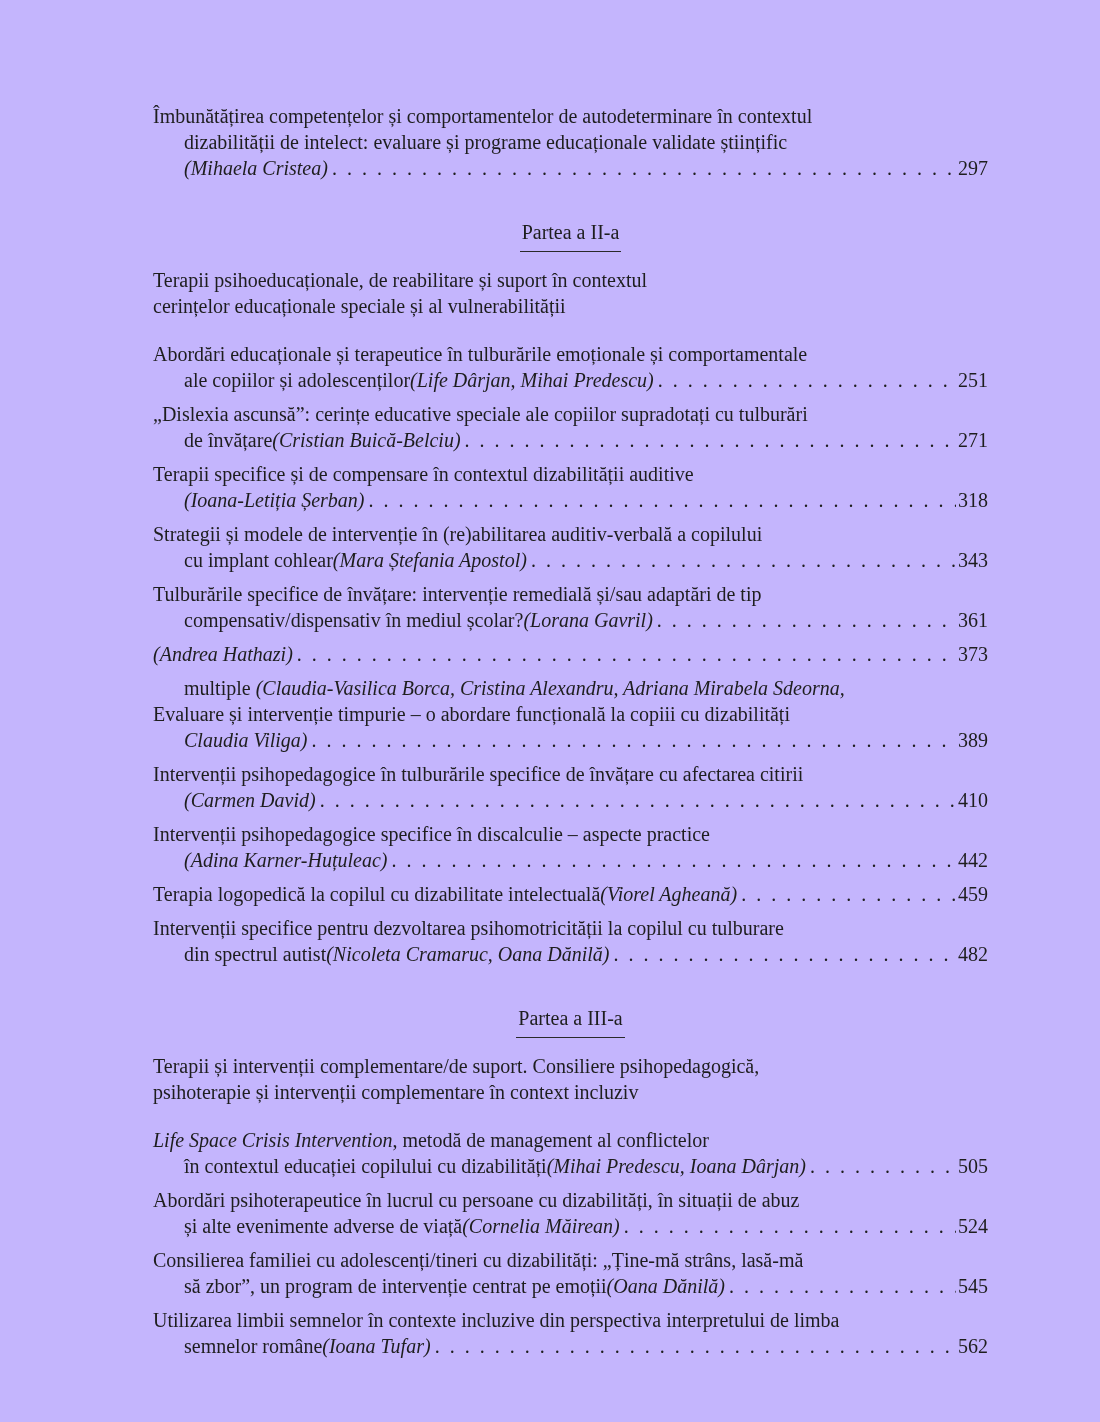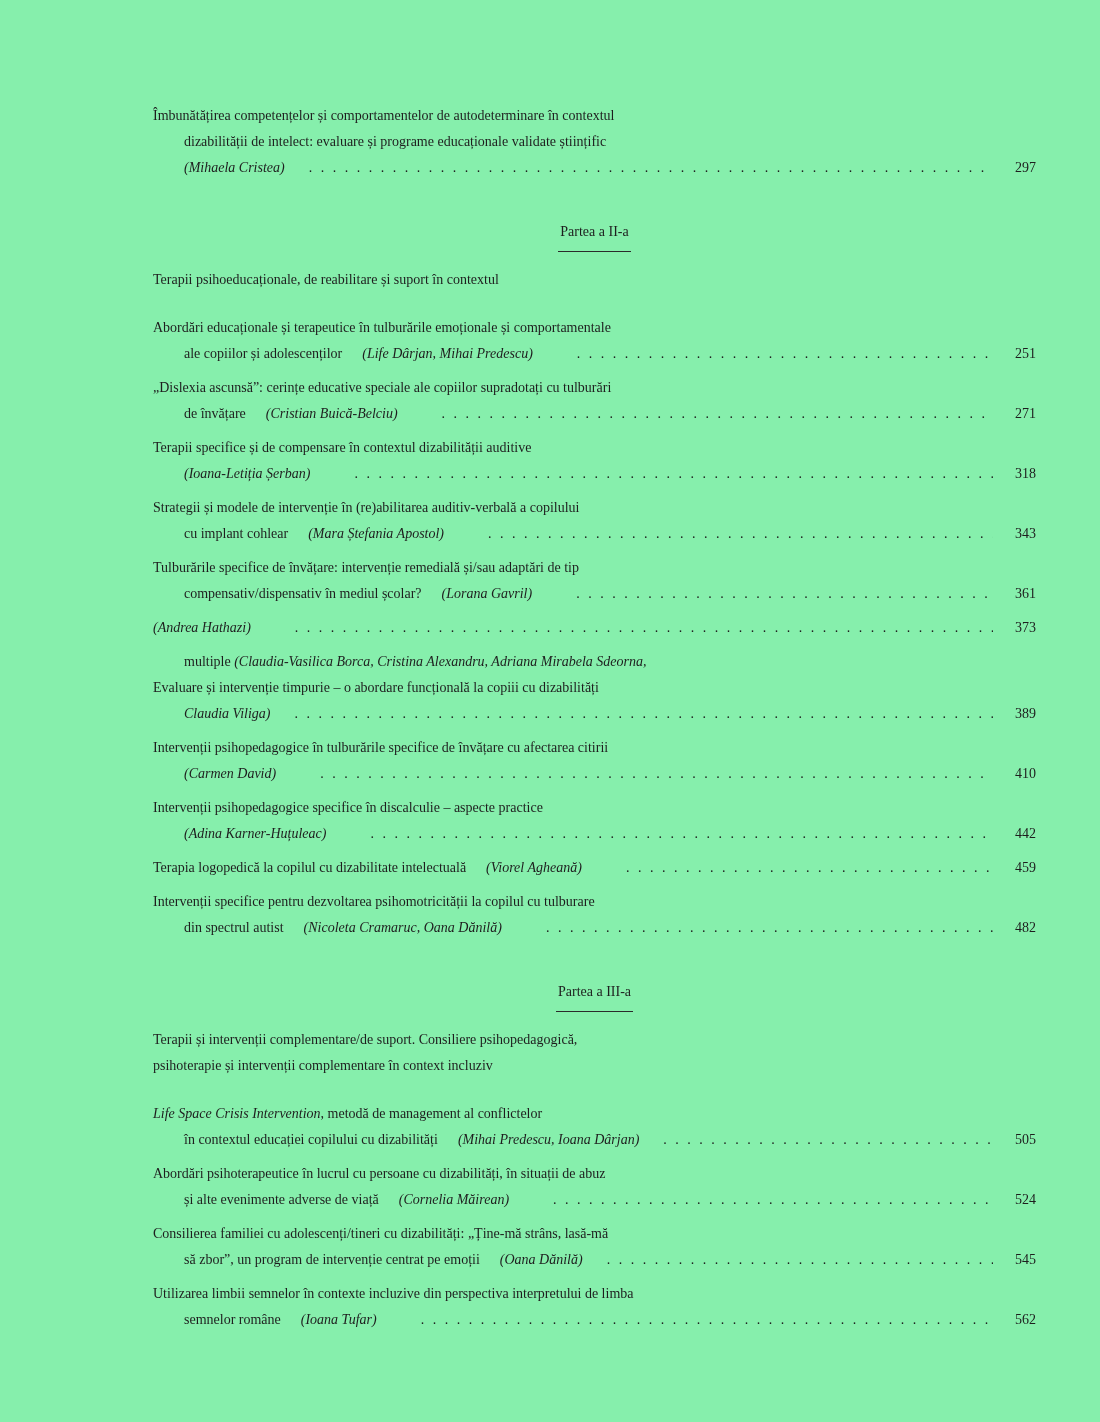--- a/index.html
+++ b/index.html
@@ -9,40 +9,39 @@
   }
   body {
     width: 1100px;
     height: 1422px;
     overflow: hidden;
   }
   .page {
     box-sizing: border-box;
     width: 1100px;
     height: 1422px;
-    padding: 103px 64px 40px 153px;
+    padding: 103px 112px 40px 153px;
     font-family: "Liberation Serif", "DejaVu Serif", serif;
-    font-size: 14px;
+    font-size: 20px;
     line-height: 26px;
     color: #1e1e1e;
-    background: #86efac;
+    background: #c4b5fd;
   }
   .entry {
     margin-bottom: 8px;
   }
   .line {
     white-space: nowrap;
   }
   .line.cont {
     margin-left: 31px;
   }
   .line.lline {
     display: flex;
     align-items: baseline;
-    gap: 20px;
   }
   .line.lline .rm,
   .line.lline .it {
     flex: 0 0 auto;
   }
   .it {
     font-style: italic;
   }
   .leader {
     flex: 1 1 auto;
@@ -82,20 +81,21 @@
         <div class="line cont"><span class="rm">dizabilității de intelect: evaluare și programe educaționale validate științific</span></div>
         <div class="line cont lline">
           <span class="it">(Mihaela Cristea)</span>
           <span class="leader">. . . . . . . . . . . . . . . . . . . . . . . . . . . . . . . . . . . . . . . . . . . . . . . . . . . . . . . . . . . . . . . . . . . . . . . . . . . . . . . . . . . . . . . . . . . . . . . . . . . . . . . . . . . . . . . . . . . . . . . . </span>
           <span class="pageno">297</span>
         </div>
       </div>
       <div class="part"><span class="ph">Partea a II-a</span></div>
       <div class="subtitle">
         <div class="subline">Terapii psihoeducaționale, de reabilitare și suport în contextul</div>
+        <div class="subline">cerințelor educaționale speciale și al vulnerabilității</div>
       </div>
       <div class="entry">
         <div class="line"><span class="rm">Abordări educaționale și terapeutice în tulburările emoționale și comportamentale</span></div>
         <div class="line cont lline">
           <span class="rm">ale copiilor și adolescenților </span>
           <span class="it">(Life Dârjan, Mihai Predescu)</span>
           <span class="rm"> </span>
           <span class="leader">. . . . . . . . . . . . . . . . . . . . . . . . . . . . . . . . . . . . . . . . . . . . . . . . . . . . . . . . . . . . . . . . . . . . . . . . . . . . . . . . . . . . . . . . . . . . . . . . . . . . . . . . . . . . . . . . . . . . . . . . </span>
           <span class="pageno">251</span>
         </div>

